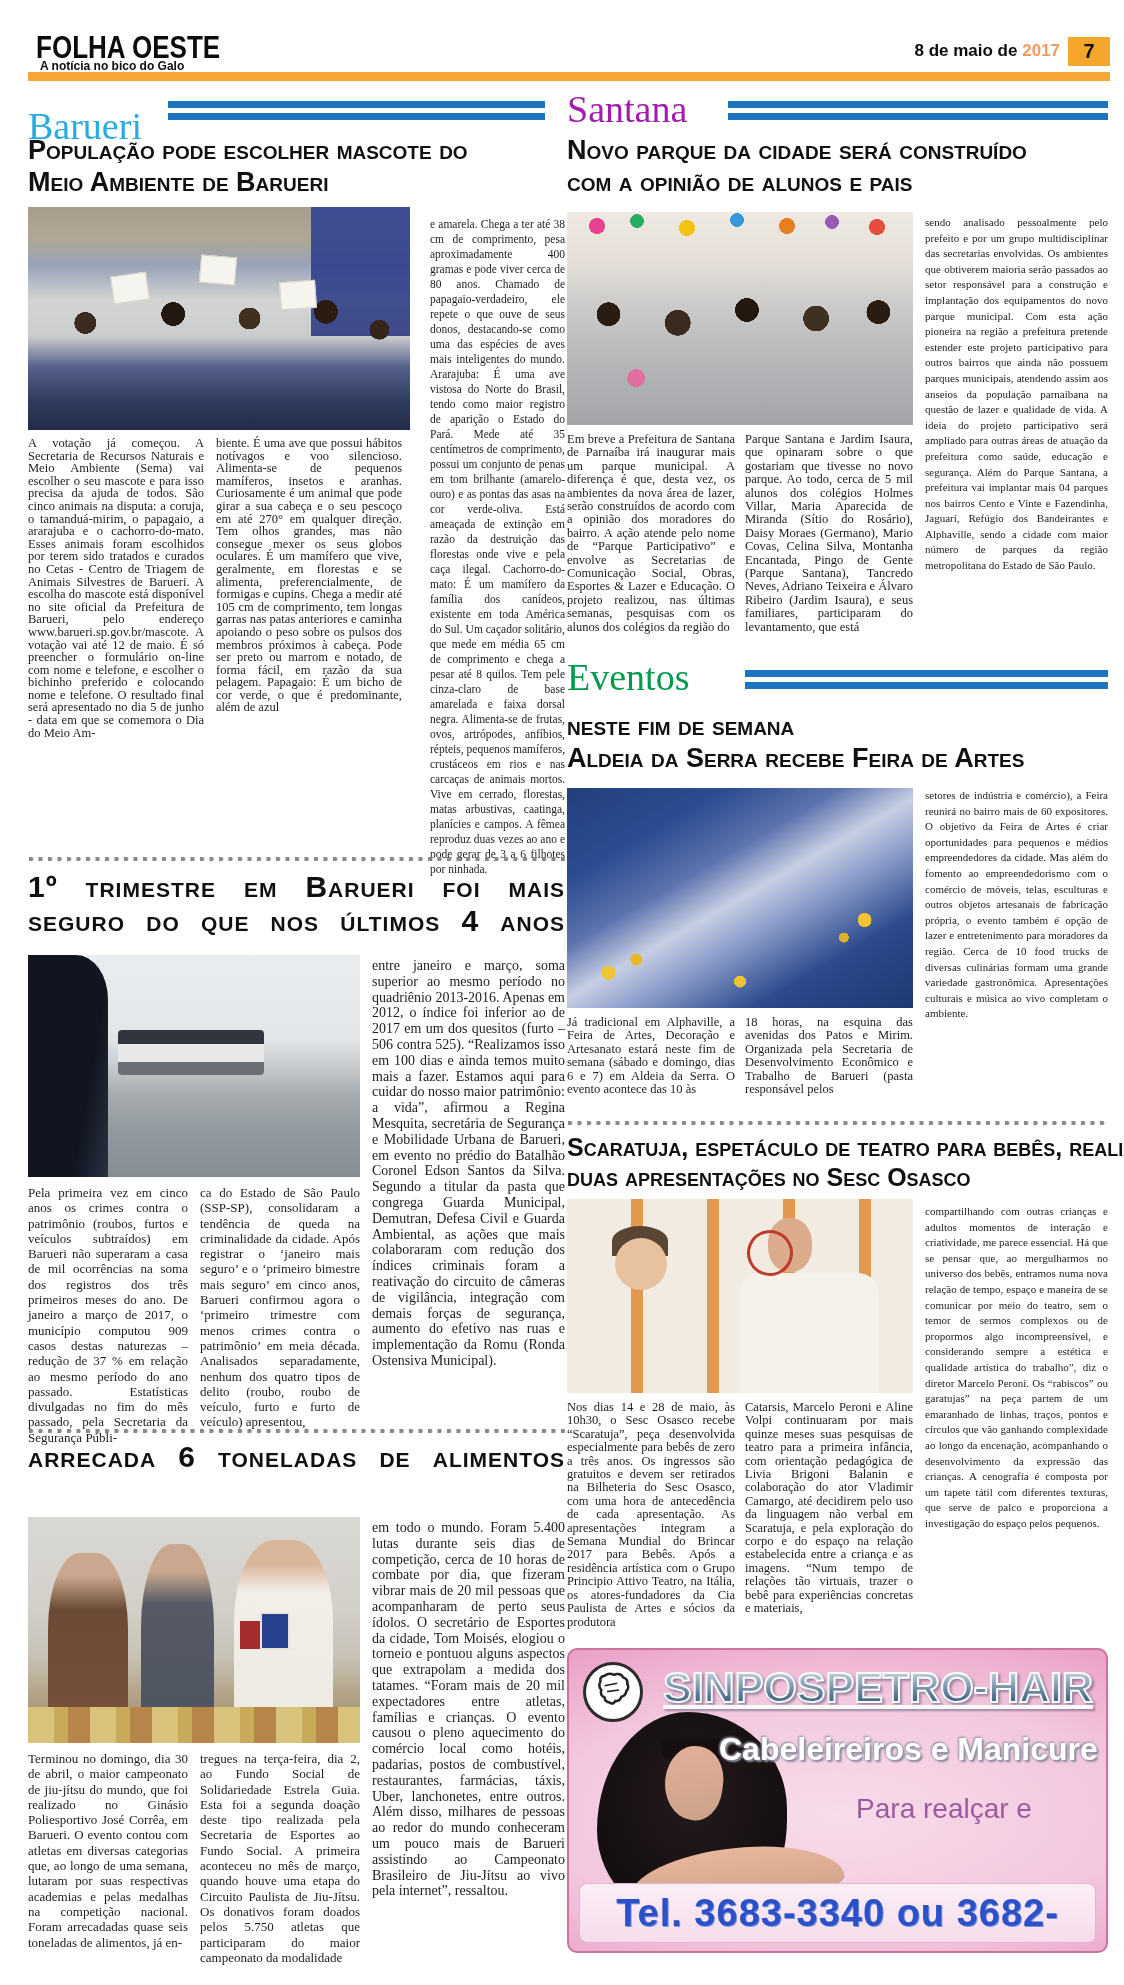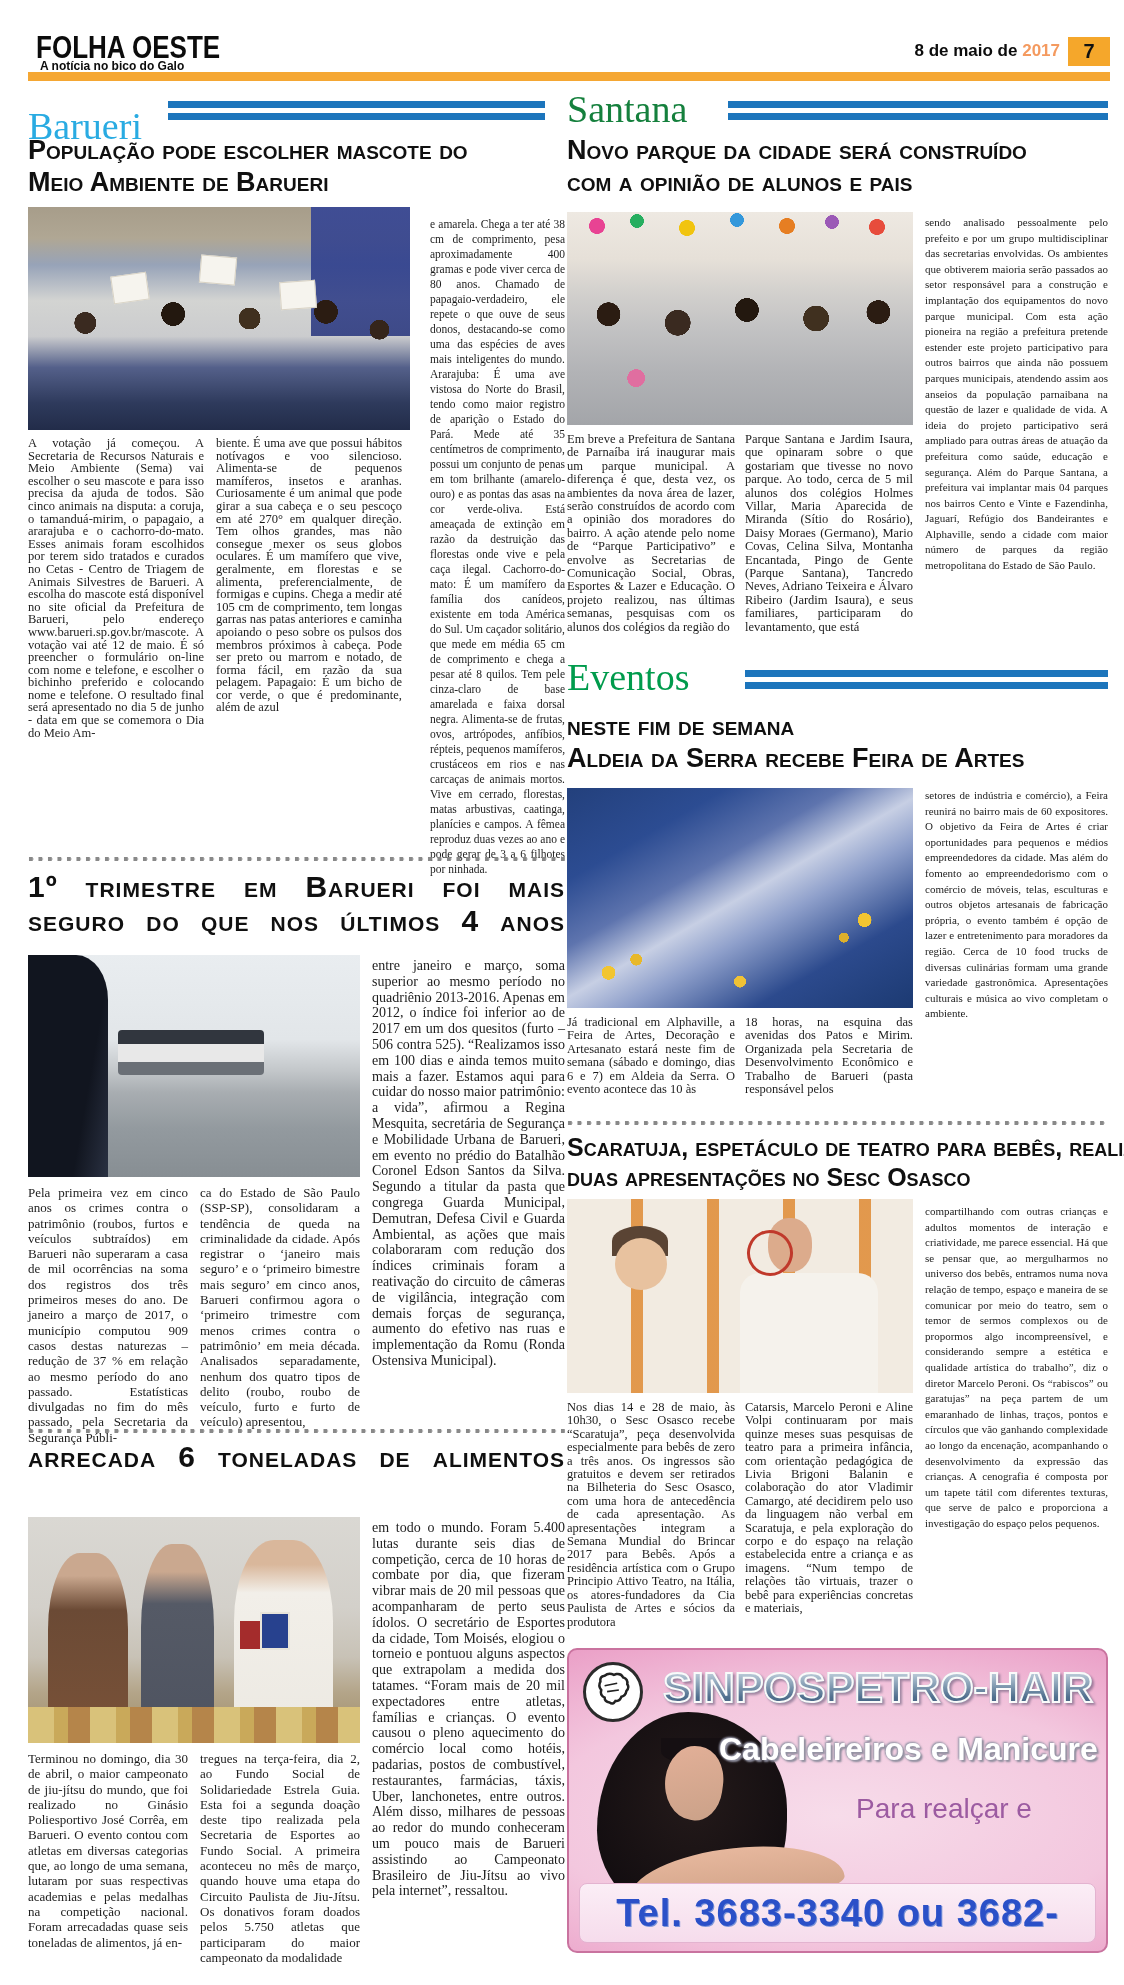--- a/index.html
+++ b/index.html
@@ -14,21 +14,21 @@
   .mast-date{left:840px;top:42px;width:220px;text-align:right;
              font:700 17px/17px "Liberation Sans",sans-serif;color:#0c0c0c;}
   .mast-date .yr{color:#f49a5f;}
   .page-box{left:1068px;top:37px;width:42px;height:29px;background:#f5a72b;
             font:700 20px/29px "Liberation Sans",sans-serif;color:#111;text-align:center;}
   .orange-bar{left:28px;top:72px;width:1082px;height:9px;background:#f5a733;}
 
   
   .section-name{font:400 38px/38px "Liberation Serif",serif;}
   .sec-left{left:28px;top:107px;color:#29abe2;}
-  .sec-right{left:567px;top:90px;color:#15803d;text-align:right;}
+  .sec-right{left:567px;top:90px;color:#a21caf;text-align:right;}
   .sec-events{left:567px;top:658px;color:#009b4c;}
   .rule2{height:7px;background:#1c75bc;}
 
   
   .hl{font-family:"Liberation Sans",sans-serif;font-weight:700;font-variant:small-caps;
       color:#101010;white-space:nowrap;}
   .hl-m{font-size:27px;line-height:32px;}
   .hl-big{font-size:30px;line-height:34px;white-space:normal;text-align:justify;text-align-last:justify;
           letter-spacing:1px;}
   .hl-s{font-size:25px;line-height:30px;}
@@ -132,21 +132,21 @@
       background:linear-gradient(160deg,#e3b098,#caa188);border-radius:50% 50% 45% 55%;}
   .ad-bangs{left:92px;top:88px;width:66px;height:26px;background:#150f12;border-radius:0 0 50% 50%;}
   .ad-shoulder{left:60px;top:198px;width:215px;height:56px;transform:rotate(-6deg);
       background:linear-gradient(180deg,#e6b79d,#d0a287);border-radius:50% 50% 40% 40%/70% 70% 30% 30%;}
   .ad-logo{left:14px;top:12px;width:60px;height:60px;border-radius:50%;background:#fff;
       border:3px solid #2b2b2b;display:flex;align-items:center;justify-content:center;box-sizing:border-box;}
   .ad-brand{left:84px;top:12px;width:450px;text-align:center;
       font:800 43px/50px "Liberation Sans",sans-serif;letter-spacing:0;
       background:linear-gradient(180deg,#edf3f8 0%,#9fb4c6 35%,#51708f 70%,#3c5a78 100%);
       -webkit-background-clip:text;background-clip:text;color:transparent;
-      -webkit-text-stroke:2px #fafafa;filter:drop-shadow(2px 2px 1px rgba(60,60,90,.45));}
+      -webkit-text-stroke:2px #fafafa;filter:drop-shadow(2px 2px 1px rgba(60,60,90,.45));text-decoration:underline;}
   .ad-sub{left:150px;top:80px;width:380px;text-align:left;
       font:700 32px/38px "Liberation Sans",sans-serif;color:#ffffff;
       text-shadow:0 0 3px #99a,2px 2px 2px #8b8b9a,-1px -1px 2px #99a;}
   .ad-slogan{left:215px;top:140px;width:320px;text-align:center;
       font:400 28px/38px "Liberation Sans",sans-serif;color:#9c5ba1;}
   .ad-telbar{left:10px;right:10px;bottom:8px;height:60px;border-radius:8px;
       background:linear-gradient(180deg,#fbeef6,#f6dcec);border:1px solid #e3b3d0;box-sizing:border-box;}
   .ad-phone{width:100%;text-align:center;font:800 38px/58px "Liberation Sans",sans-serif;
       color:#2b50c8;letter-spacing:1px;text-shadow:1px 1px 0 #7d95d8;}
 </style>

